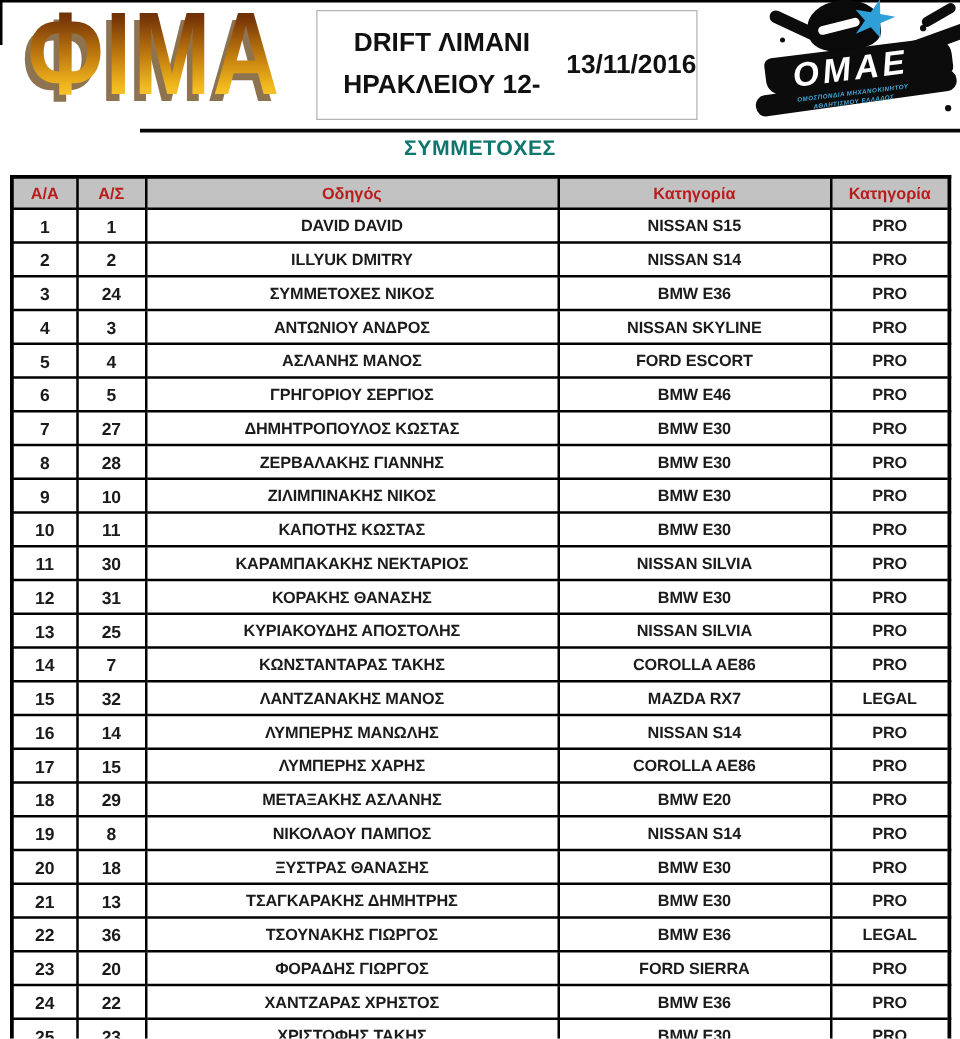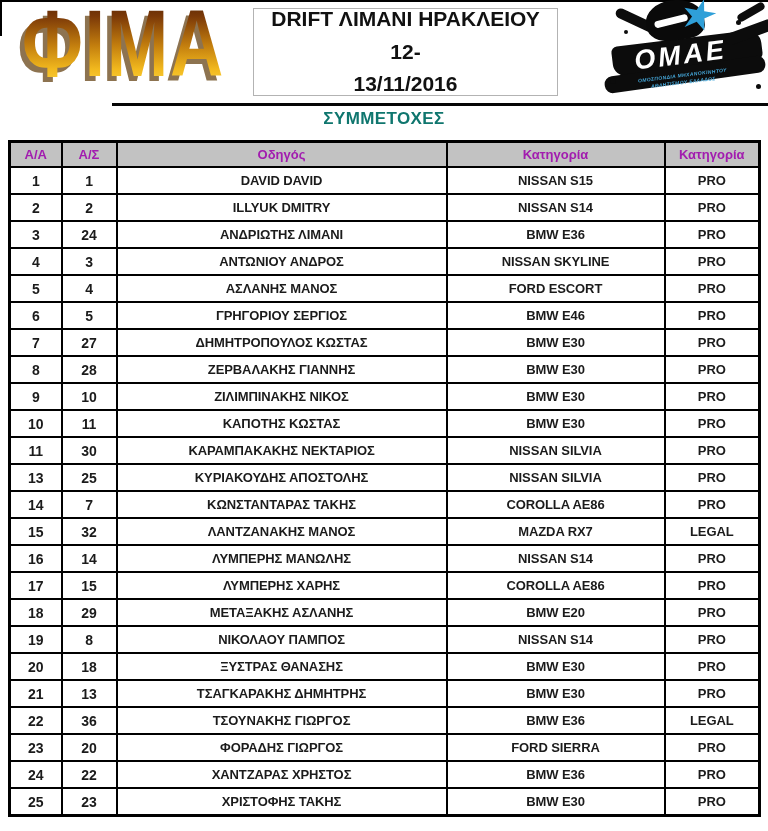--- a/index.html
+++ b/index.html
@@ -31,21 +31,21 @@
     position: relative;
     background: linear-gradient(180deg, #3f1503 0%, #7c3a08 25%, #c27d0e 52%, #f2b91e 75%, #ffdf52 100%);
     -webkit-background-clip: text; background-clip: text;
     color: transparent; -webkit-text-fill-color: transparent;
   }
 
   
   .title-box {
     position: absolute; left: 253px; top: 8px; width: 303px; height: 86px;
     border: 1px solid #b3b3b3; background: #fff;
-    display: flex; flex-direction: column; align-items: center; justify-content: center;
+    display: flex; align-items: center; justify-content: center;
     text-align: center; font-weight: bold; font-size: 21px; line-height: 1.55;
     color: #111;
   }
 
   
   .omae-logo { position: absolute; right: 0; top: 0; width: 160px; height: 102px; }
   .omae-splat { position: absolute; background: #0c0c0c; z-index: 1; }
   .omae-splat.s1 { left: 6px;  top: 16px; width: 46px;  height: 10px; border-radius: 6px; transform: rotate(25deg); }
   .omae-splat.s2 { left: 4px;  top: 38px; width: 150px; height: 30px; border-radius: 6px 14px 6px 12px; transform: rotate(-7deg); }
   .omae-splat.s3 { left: -4px; top: 66px; width: 162px; height: 17px; border-radius: 8px; transform: rotate(-8deg); }
@@ -91,21 +91,21 @@
   }
 
   
   table.entries {
     position: absolute; left: 8px; top: 140px; width: 750px;
     border-collapse: collapse; table-layout: fixed;
     border: 3px solid #000;
   }
   table.entries th {
     background: #c2c2c2; border: 2px solid #000;
-    font-size: 13px; font-weight: bold; height: 23px; padding: 0; color: #a21caf;
+    font-size: 13px; font-weight: bold; height: 23px; padding: 0; color: #b91c1c;
   }
   table.entries td {
     border: 2px solid #000; height: 25px; padding: 0;
     font-size: 13px; font-weight: bold; text-align: center;
     color: #1b1b1b; letter-spacing: -0.1px;
     overflow: hidden; white-space: nowrap;
   }
   table.entries td:first-child, table.entries td:nth-child(2) { font-size: 14px; }
 </style>
 </head>
@@ -177,21 +177,21 @@
         <tr>
           <td>2</td>
           <td>2</td>
           <td>ILLYUK DMITRY</td>
           <td>NISSAN S14</td>
           <td>PRO</td>
         </tr>
         <tr>
           <td>3</td>
           <td>24</td>
-          <td>ΑΝΔΡΙΩΤΗΣ ΛΙΜΑΝΙ</td>
+          <td>ΣΥΜΜΕΤΟΧΕΣ ΝΙΚΟΣ</td>
           <td>BMW E36</td>
           <td>PRO</td>
         </tr>
         <tr>
           <td>4</td>
           <td>3</td>
           <td>ΑΝΤΩΝΙΟΥ ΑΝΔΡΟΣ</td>
           <td>NISSAN SKYLINE</td>
           <td>PRO</td>
         </tr>
@@ -235,20 +235,27 @@
           <td>11</td>
           <td>ΚΑΠΟΤΗΣ ΚΩΣΤΑΣ</td>
           <td>BMW E30</td>
           <td>PRO</td>
         </tr>
         <tr>
           <td>11</td>
           <td>30</td>
           <td>ΚΑΡΑΜΠΑΚΑΚΗΣ ΝΕΚΤΑΡΙΟΣ</td>
           <td>NISSAN SILVIA</td>
+          <td>PRO</td>
+        </tr>
+        <tr>
+          <td>12</td>
+          <td>31</td>
+          <td>ΚΟΡΑΚΗΣ ΘΑΝΑΣΗΣ</td>
+          <td>BMW E30</td>
           <td>PRO</td>
         </tr>
         <tr>
           <td>13</td>
           <td>25</td>
           <td>ΚΥΡΙΑΚΟΥΔΗΣ ΑΠΟΣΤΟΛΗΣ</td>
           <td>NISSAN SILVIA</td>
           <td>PRO</td>
         </tr>
         <tr>

